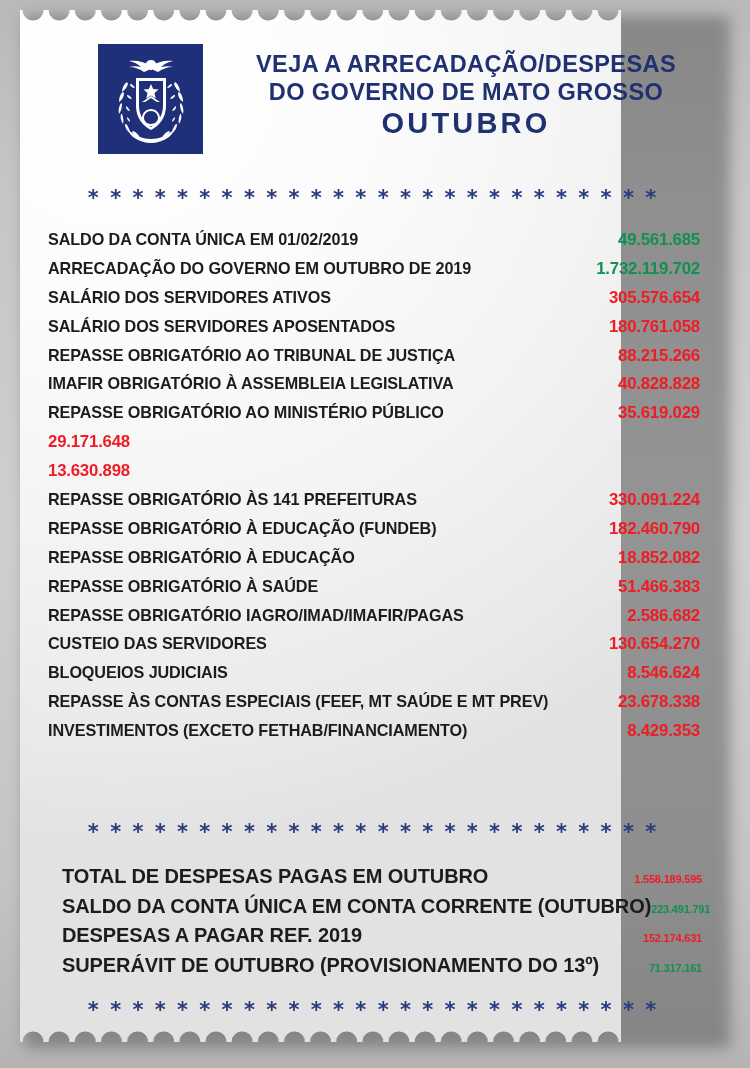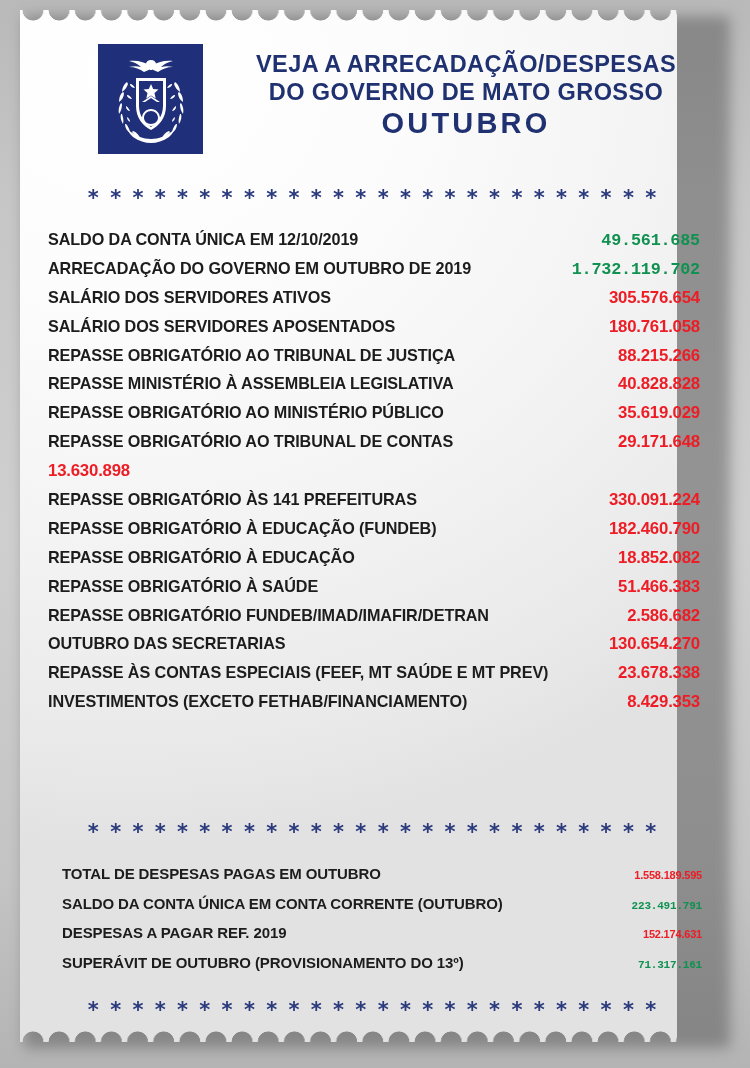--- a/index.html
+++ b/index.html
@@ -34,21 +34,21 @@
     background: rgba(60,60,60,0.40);
     filter: blur(7px);
     border-radius: 4px;
     z-index: 1;
   }
 
   .stamp {
     position: absolute;
     left: 20px;
     top: 10px;
-    width: 657px;
+    width: 601px;
     height: 1032px;
     z-index: 2;
   }
 
   
   .stamp-mask {
     position: absolute;
     inset: 0;
     background:
       radial-gradient(135% 75% at 16% 6%, #ffffff 0%, #fcfcfc 30%, #f3f3f3 62%, #e9e9e9 88%, #e2e2e2 100%);
@@ -150,30 +150,30 @@
     white-space: nowrap;
   }
   .row .value {
     font-weight: bold;
     font-size: 16.8px;
     letter-spacing: -0.2px;
     white-space: nowrap;
     text-align: right;
   }
   .value.red   { color: #ee1c25; }
-  .value.green { color: #0f9150; font-family: Liberation Mono, monospace; }
+  .value.green { color: #0f9150; }
 
   .rows-bottom {
     position: absolute;
     left: 42px;
     top: 855px;
     width: 640px;
   }
   .rows-bottom .row { height: 29.5px; }
-  .rows-bottom .label { font-size: 15px; }
+  .rows-bottom .label { font-size: 20px; }
   .rows-bottom .value { font-size: 11px; }
 </style>
 </head>
 <body>
 
 <div class="canvas">
 
   <div class="stamp-shadow"></div>
 
   <div class="stamp">
@@ -212,49 +212,48 @@
           <div class="title-line">DO GOVERNO DE MATO GROSSO</div>
           <div class="title-month">OUTUBRO</div>
         </div>
 
       </div>
 
       <div class="stars stars-1">* * * * * * * * * * * * * * * * * * * * * * * * * *</div>
 
       <div class="rows" id="main-rows">
           <div class="row">
-            <span class="label">SALDO DA CONTA ÚNICA EM 12/10/2019</span>
+            <span class="label">SALDO DA CONTA ÚNICA EM 01/02/2019</span>
             <span class="value green">49.561.685</span>
           </div>
           <div class="row">
             <span class="label">ARRECADAÇÃO DO GOVERNO EM OUTUBRO DE 2019</span>
             <span class="value green">1.732.119.702</span>
           </div>
           <div class="row">
             <span class="label">SALÁRIO DOS SERVIDORES ATIVOS</span>
             <span class="value red">305.576.654</span>
           </div>
           <div class="row">
             <span class="label">SALÁRIO DOS SERVIDORES APOSENTADOS</span>
             <span class="value red">180.761.058</span>
           </div>
           <div class="row">
             <span class="label">REPASSE OBRIGATÓRIO AO TRIBUNAL DE JUSTIÇA</span>
             <span class="value red">88.215.266</span>
           </div>
           <div class="row">
-            <span class="label">REPASSE MINISTÉRIO À ASSEMBLEIA LEGISLATIVA</span>
+            <span class="label">IMAFIR OBRIGATÓRIO À ASSEMBLEIA LEGISLATIVA</span>
             <span class="value red">40.828.828</span>
           </div>
           <div class="row">
             <span class="label">REPASSE OBRIGATÓRIO AO MINISTÉRIO PÚBLICO</span>
             <span class="value red">35.619.029</span>
           </div>
           <div class="row">
-            <span class="label">REPASSE OBRIGATÓRIO AO TRIBUNAL DE CONTAS</span>
             <span class="value red">29.171.648</span>
           </div>
           <div class="row">
             <span class="value red">13.630.898</span>
           </div>
           <div class="row">
             <span class="label">REPASSE OBRIGATÓRIO ÀS 141 PREFEITURAS</span>
             <span class="value red">330.091.224</span>
           </div>
           <div class="row">
@@ -263,26 +262,30 @@
           </div>
           <div class="row">
             <span class="label">REPASSE OBRIGATÓRIO À EDUCAÇÃO</span>
             <span class="value red">18.852.082</span>
           </div>
           <div class="row">
             <span class="label">REPASSE OBRIGATÓRIO À SAÚDE</span>
             <span class="value red">51.466.383</span>
           </div>
           <div class="row">
-            <span class="label">REPASSE OBRIGATÓRIO FUNDEB/IMAD/IMAFIR/DETRAN</span>
+            <span class="label">REPASSE OBRIGATÓRIO IAGRO/IMAD/IMAFIR/PAGAS</span>
             <span class="value red">2.586.682</span>
           </div>
           <div class="row">
-            <span class="label">OUTUBRO DAS SECRETARIAS</span>
+            <span class="label">CUSTEIO DAS SERVIDORES</span>
             <span class="value red">130.654.270</span>
+          </div>
+          <div class="row">
+            <span class="label">BLOQUEIOS JUDICIAIS</span>
+            <span class="value red">8.546.624</span>
           </div>
           <div class="row">
             <span class="label">REPASSE ÀS CONTAS ESPECIAIS (FEEF, MT SAÚDE E MT PREV)</span>
             <span class="value red">23.678.338</span>
           </div>
           <div class="row">
             <span class="label">INVESTIMENTOS (EXCETO FETHAB/FINANCIAMENTO)</span>
             <span class="value red">8.429.353</span>
           </div>
         </div>

